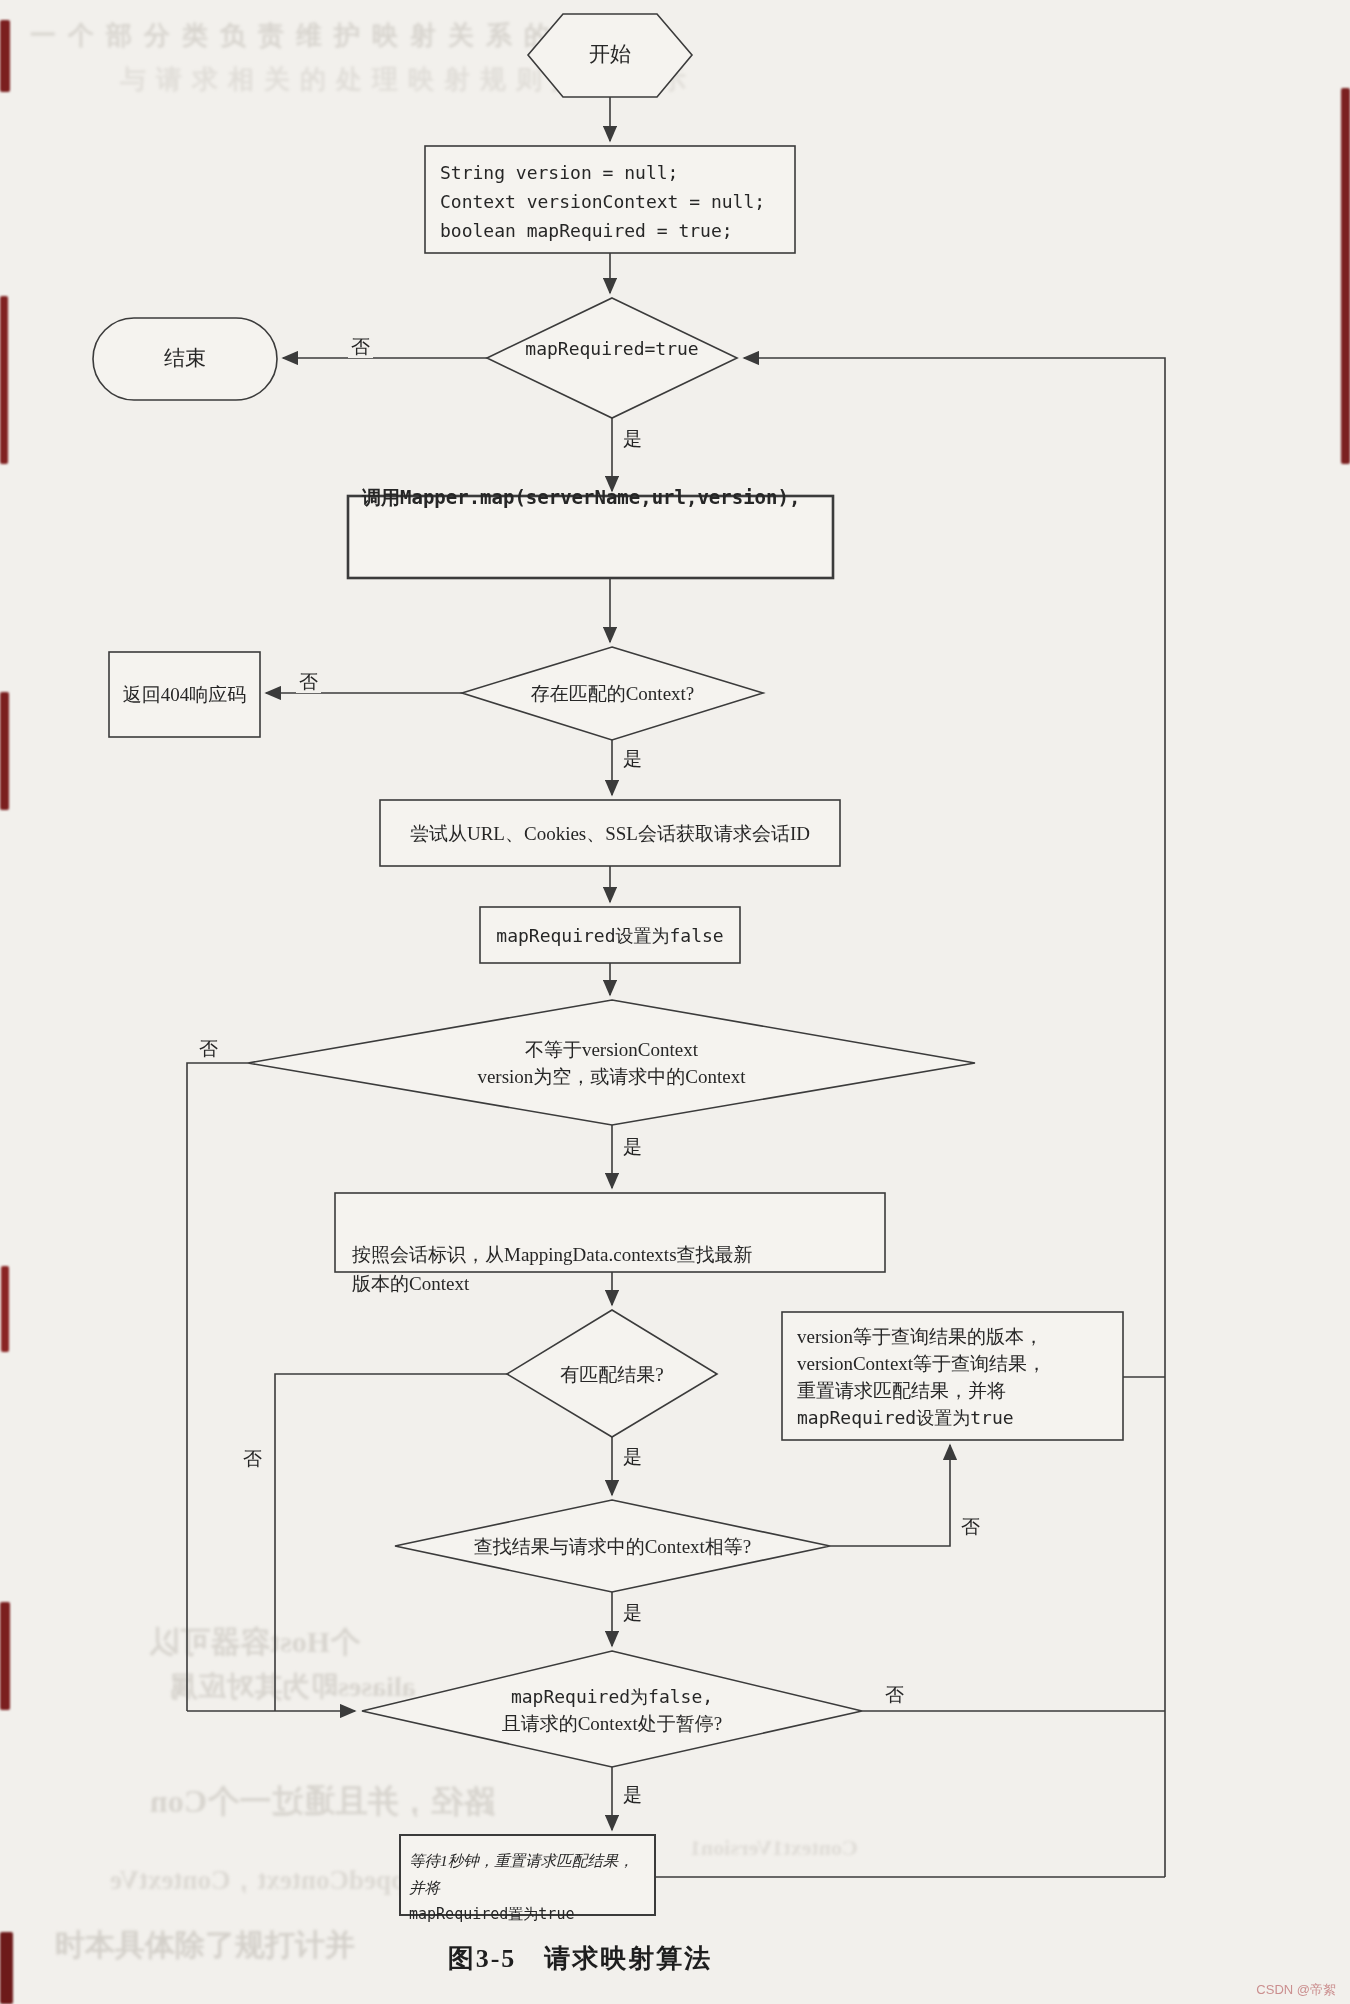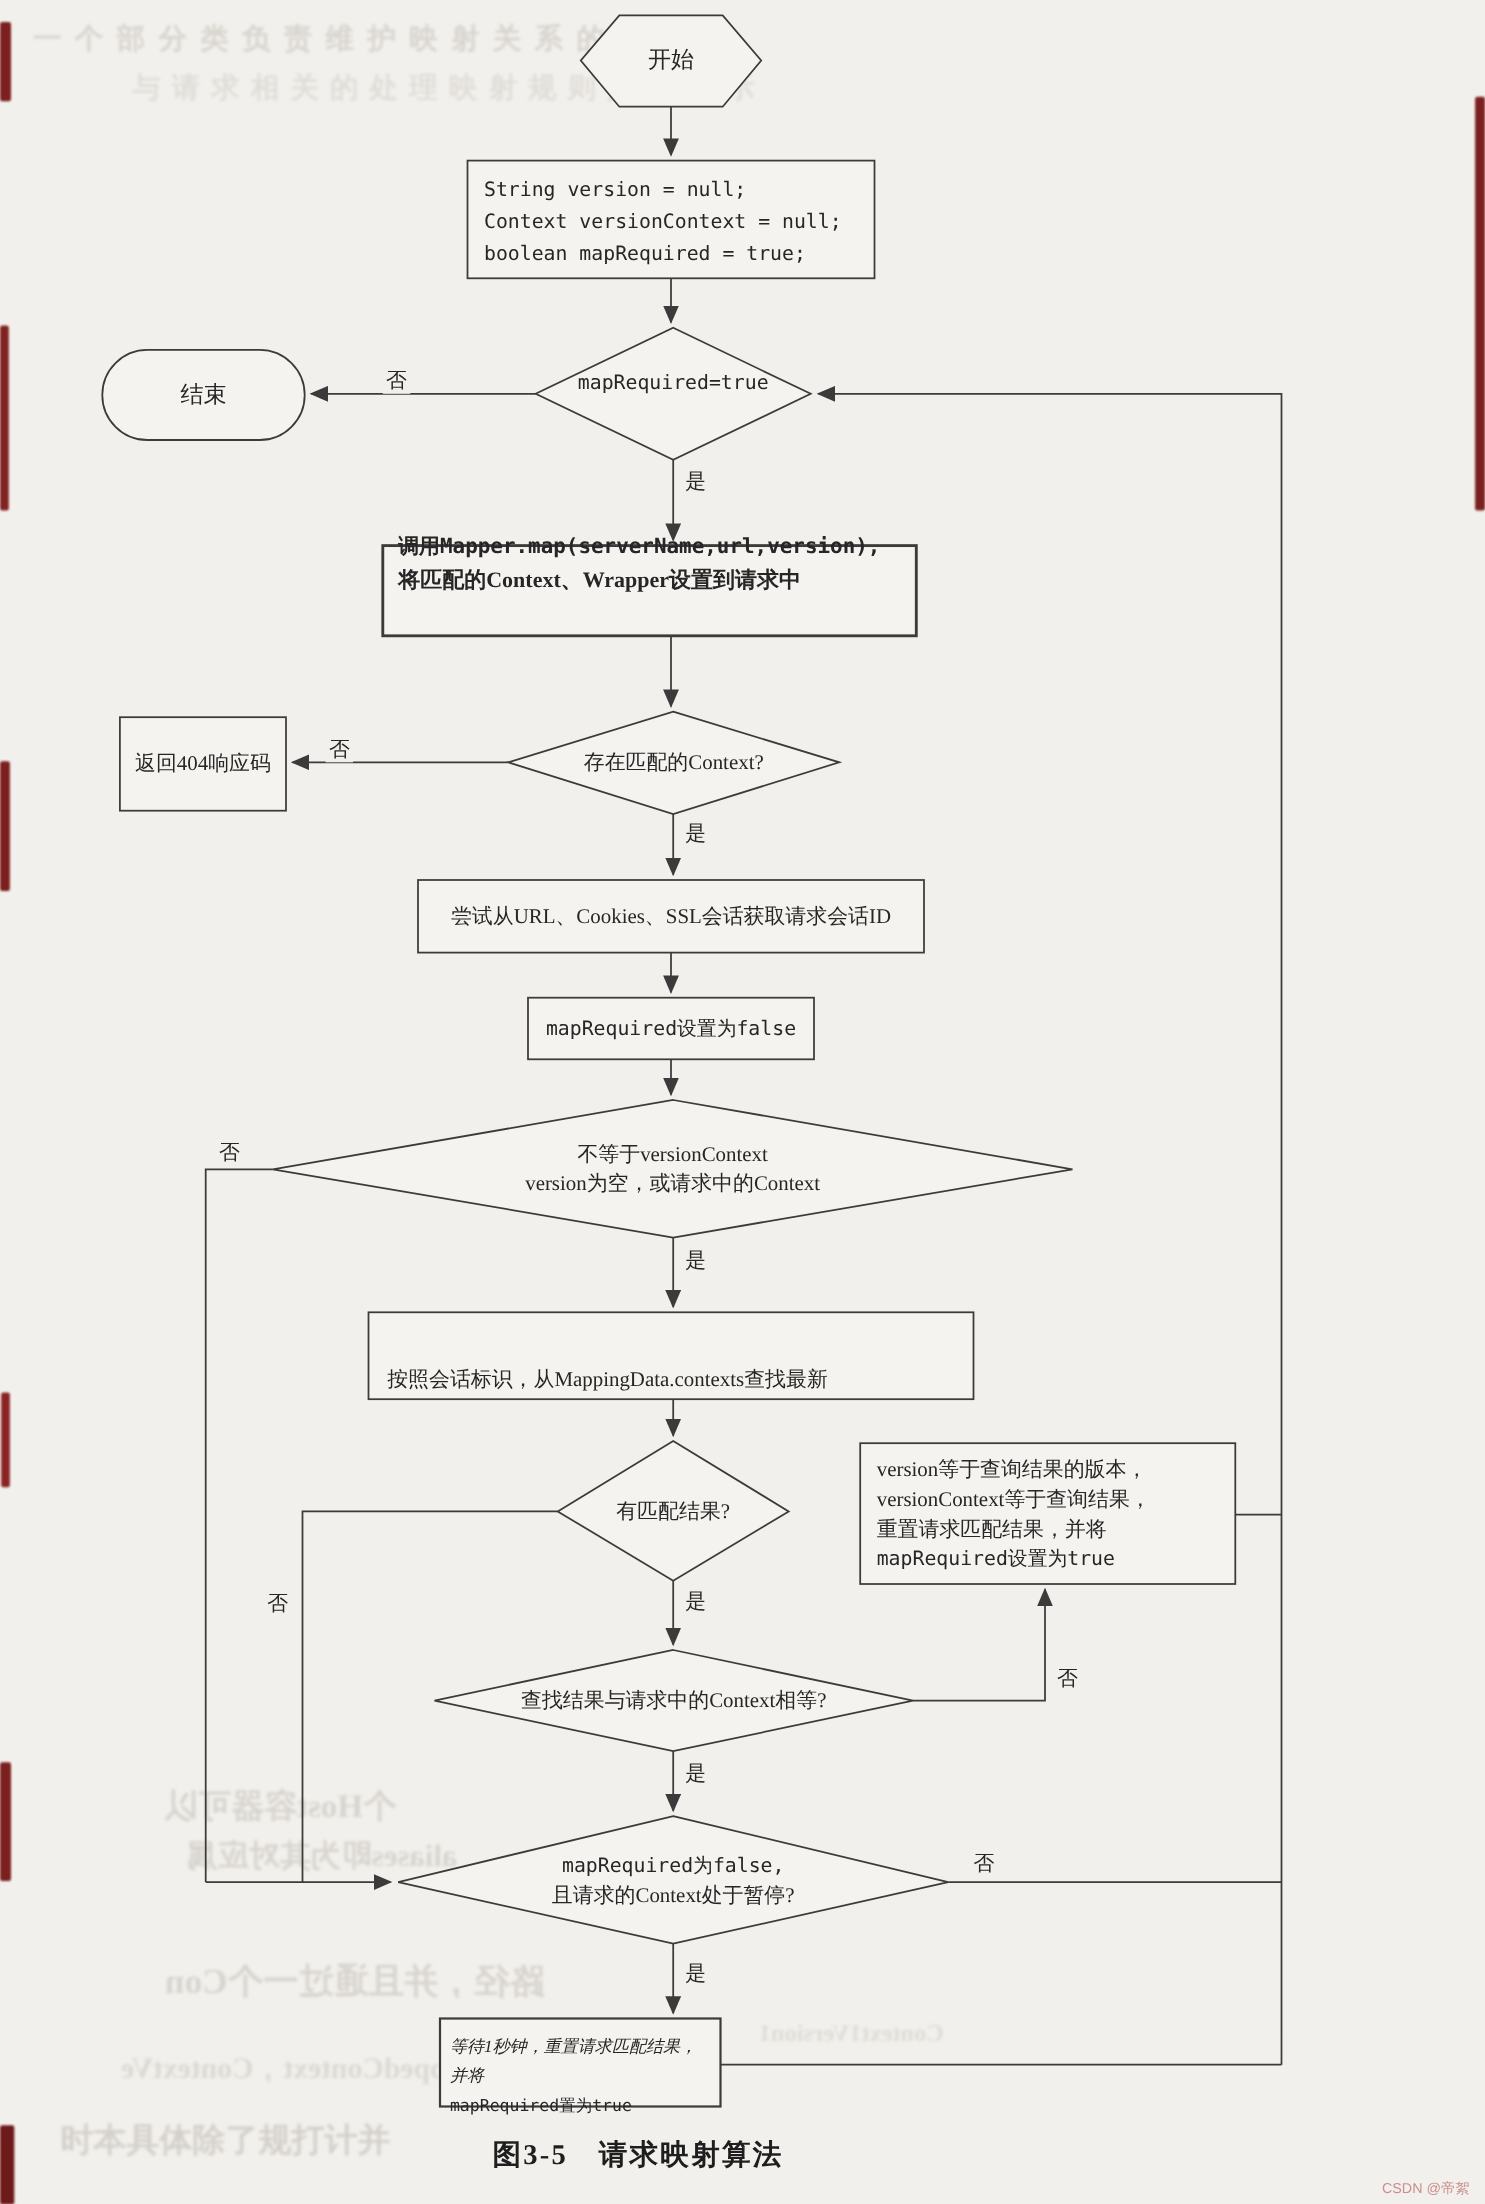--- a/index.html
+++ b/index.html
@@ -133,38 +133,38 @@
   <div class="node-label code pre" style="left:440px;top:158px;line-height:29px;">String version = null;
 Context versionContext = null;
 boolean mapRequired = true;</div>
 
   <div class="node-label code center" style="left:487px;top:336px;width:250px;">mapRequired=true</div>
 
   <div class="node-label center" style="left:93px;top:346px;width:184px;font-size:21px;">结束</div>
 
   <div class="node-label bold" style="left:362px;top:482px;width:462px;line-height:31px;">
     <span class="code bold" style="display:block;font-size:19px;">调用Mapper.map(serverName,url,version),</span>
-    <span style="display:block;font-size:20px;">将匹配的Context、Wrapper设置到请求中</span>
   </div>
 
   <div class="node-label center" style="left:462px;top:681px;width:301px;">存在匹配的Context?</div>
 
   <div class="node-label center" style="left:109px;top:682px;width:151px;">返回404响应码</div>
 
   <div class="node-label center" style="left:380px;top:821px;width:460px;">尝试从URL、Cookies、SSL会话获取请求会话ID</div>
 
   <div class="node-label code center" style="left:480px;top:923px;width:260px;">mapRequired设置为false</div>
 
   <div class="node-label center" style="left:248px;top:1036px;width:727px;line-height:27px;">
     <span style="display:block;">不等于versionContext</span>
     <span style="display:block;">version为空，或请求中的Context</span>
   </div>
 
   <div class="node-label" style="left:352px;top:1204px;width:520px;line-height:29px;">
     <span style="display:block;margin-top:36px;">按照会话标识，从MappingData.contexts查找最新</span>
+    <span style="display:block;">版本的Context</span>
   </div>
 
   <div class="node-label center" style="left:507px;top:1362px;width:210px;">有匹配结果?</div>
 
   <div class="node-label" style="left:797px;top:1323px;width:315px;line-height:27px;">
     <span style="display:block;">version等于查询结果的版本，</span>
     <span style="display:block;">versionContext等于查询结果，</span>
     <span style="display:block;">重置请求匹配结果，并将</span>
     <span class="code" style="display:block;">mapRequired设置为true</span>
   </div>

